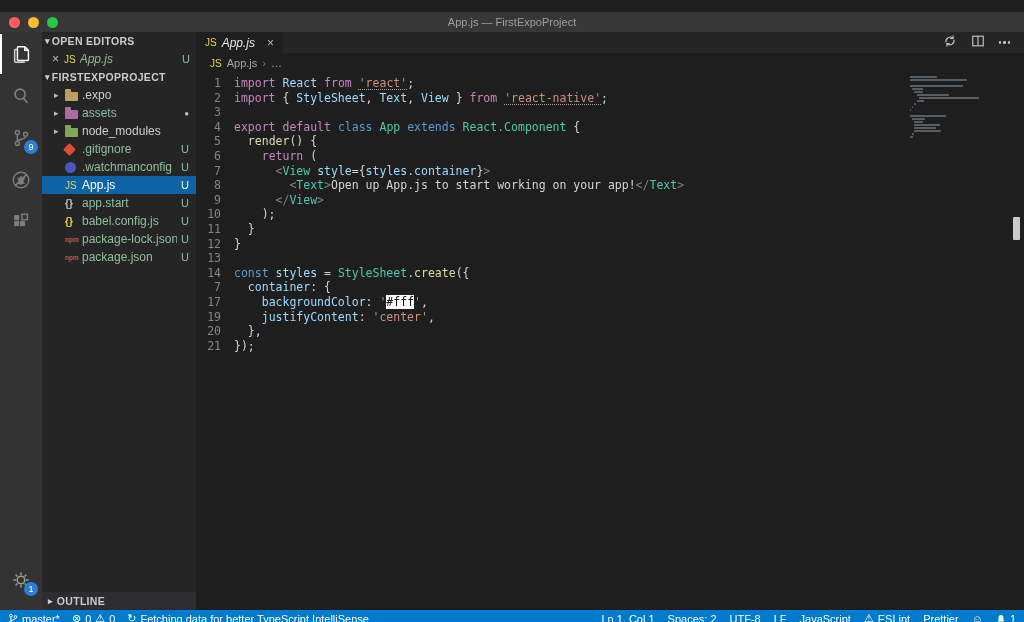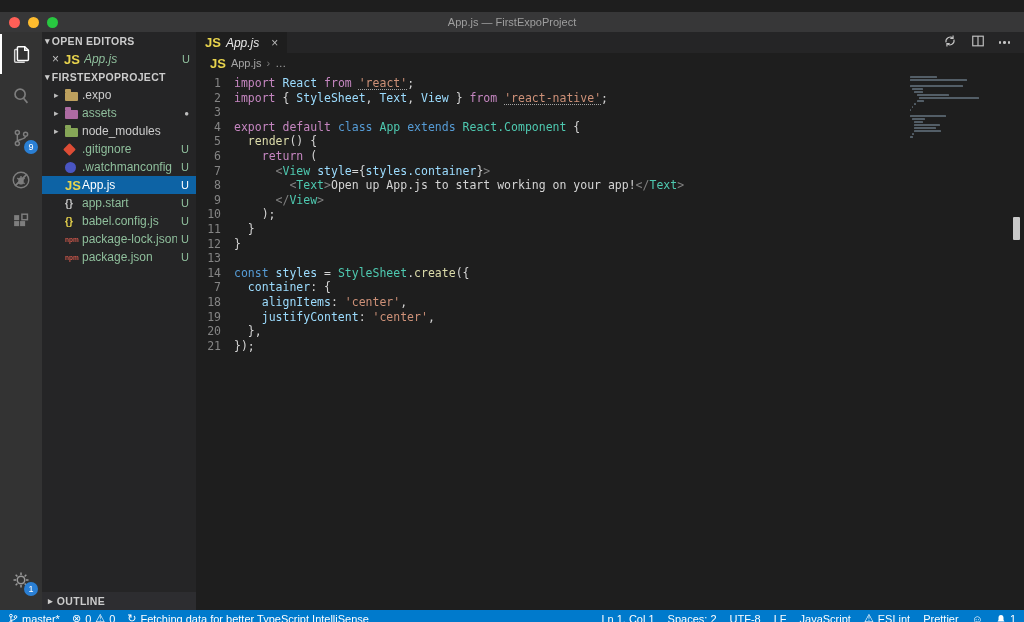--- a/index.html
+++ b/index.html
@@ -40,21 +40,21 @@
   .tree-row.selected { background:#0d63a5; color:#ffffff; }
   .tree-row.untracked { color:#8fbf9c; }
   .tree-row .chev-slot { width:11px; font-size:9px; color:#bdbdbd; flex:0 0 auto;}
   .tree-row .icon-slot { width:17px; display:flex; align-items:center; justify-content:flex-start; flex:0 0 auto;}
   .tree-row .lbl { flex:1; overflow:hidden; }
   .ficon { width:13px; height:9px; border-radius:1px; position:relative; display:inline-block; margin-top:2px;}
   .ficon::before { content:""; position:absolute; top:-2.5px; left:0; width:6px; height:2.5px; background:inherit; border-radius:1px 1px 0 0; }
   .f-expo{background:#bda05e}.f-assets{background:#ad6ba2}.f-node{background:#86a657}
   .gicon { width:9px; height:9px; background:#dd4c35; transform:rotate(45deg); border-radius:1px; display:inline-block;}
   .wicon { width:11px; height:11px; background:#4a55c2; border-radius:50%; display:inline-block;}
-  .jsicon { color:#e8d44d; font-weight:bold; font-size:13px; font-family:"Liberation Sans",sans-serif;}
+  .jsicon { color:#e8d44d; font-weight:normal; font-size:10px; font-family:"Liberation Sans",sans-serif;}
   .bricon { color:#c5c5c5; font-weight:bold; font-size:10px; }
   .byicon { color:#e8d44d; font-weight:bold; font-size:10px; }
   .npmicon { color:#cb564a; font-weight:bold; font-size:6.5px; letter-spacing:0; }
   .dot-badge { color:#bdbdbd; font-size:8px; margin-left:4px; }
   .outline-bar { position:absolute; bottom:0; left:0; right:0; height:18px; background:#2d2d30; display:flex; align-items:center;
                  font-size:10.5px; font-weight:bold; color:#cccccc; padding-left:6px; letter-spacing:.3px;}
   .outline-bar .chev { font-size:9px; margin-right:4px; }
 
   
   .editor { flex:1; position:relative; background:#1e1e1e; }
@@ -306,21 +306,21 @@
           <div class="code-line"><span class="gutter">6</span><span class="line-content"><span class="tk-w">    </span><span class="tk-p">return</span><span class="tk-w"> (</span></span></div>
           <div class="code-line"><span class="gutter">7</span><span class="line-content"><span class="tk-w">      </span><span class="tk-g">&lt;</span><span class="tk-t">View</span><span class="tk-w"> </span><span class="tk-lb">style</span><span class="tk-w">={</span><span class="tk-lb">styles.container</span><span class="tk-w">}</span><span class="tk-g">&gt;</span></span></div>
           <div class="code-line"><span class="gutter">8</span><span class="line-content"><span class="tk-w">        </span><span class="tk-g">&lt;</span><span class="tk-t">Text</span><span class="tk-g">&gt;</span><span class="tk-w">Open up App.js to start working on your app!</span><span class="tk-g">&lt;/</span><span class="tk-t">Text</span><span class="tk-g">&gt;</span></span></div>
           <div class="code-line"><span class="gutter">9</span><span class="line-content"><span class="tk-w">      </span><span class="tk-g">&lt;/</span><span class="tk-t">View</span><span class="tk-g">&gt;</span></span></div>
           <div class="code-line"><span class="gutter">10</span><span class="line-content"><span class="tk-w">    );</span></span></div>
           <div class="code-line"><span class="gutter">11</span><span class="line-content"><span class="tk-w">  }</span></span></div>
           <div class="code-line"><span class="gutter">12</span><span class="line-content"><span class="tk-w">}</span></span></div>
           <div class="code-line"><span class="gutter">13</span><span class="line-content"></span></div>
           <div class="code-line"><span class="gutter">14</span><span class="line-content"><span class="tk-b">const</span><span class="tk-w"> </span><span class="tk-lb">styles</span><span class="tk-w"> = </span><span class="tk-t">StyleSheet</span><span class="tk-w">.</span><span class="tk-y">create</span><span class="tk-w">({</span></span></div>
           <div class="code-line"><span class="gutter">7</span><span class="line-content"><span class="tk-w">  </span><span class="tk-lb">container</span><span class="tk-w">: {</span></span></div>
-          <div class="code-line"><span class="gutter">18</span><span class="line-content"><span class="tk-w">    </span><span class="tk-lb">alignItems</span><span class="tk-w">: </span><span class="tk-o">'center'</span><span class="tk-w">,</span></span></div>
+          <div class="code-line"><span class="gutter">17</span><span class="line-content"><span class="tk-w">    </span><span class="tk-lb">backgroundColor</span><span class="tk-w">: </span><span class="tk-o">'</span><span class="tk-sw">#fff</span><span class="tk-o">'</span><span class="tk-w">,</span></span></div>
           <div class="code-line"><span class="gutter">19</span><span class="line-content"><span class="tk-w">    </span><span class="tk-lb">justifyContent</span><span class="tk-w">: </span><span class="tk-o">'center'</span><span class="tk-w">,</span></span></div>
           <div class="code-line"><span class="gutter">20</span><span class="line-content"><span class="tk-w">  },</span></span></div>
           <div class="code-line"><span class="gutter">21</span><span class="line-content"><span class="tk-w">});</span></span></div>
         </div>
       <div class="minimap" id="minimap">
           <div class="mm-row">
             <div class="mm-bar" style="margin-left: 0px; width: 27.3px;"></div>
           </div>
           <div class="mm-row">
             <div class="mm-bar" style="margin-left: 0px; width: 56.7px;"></div>

